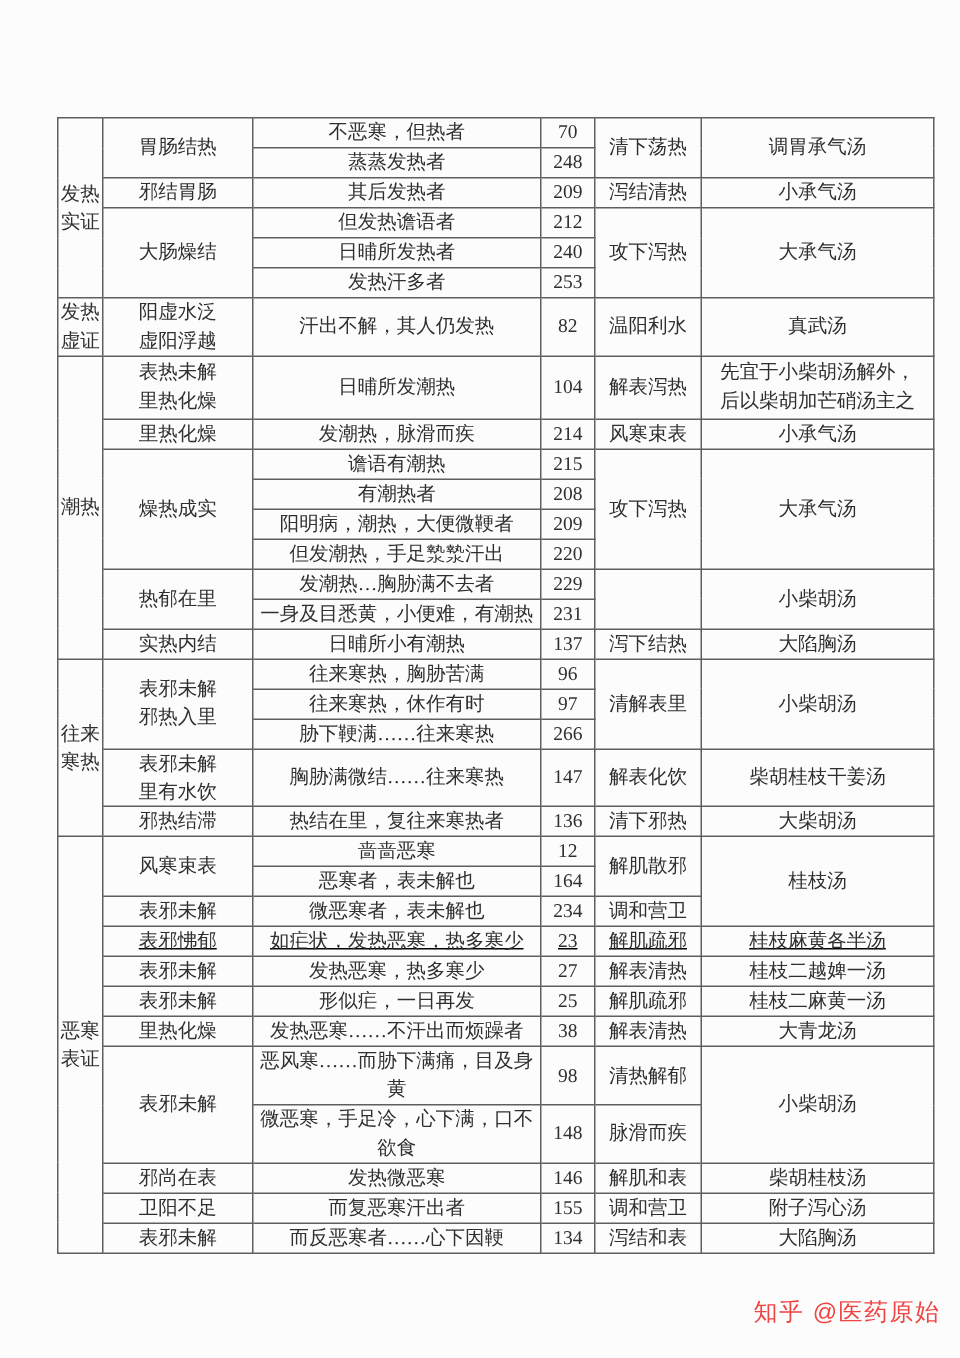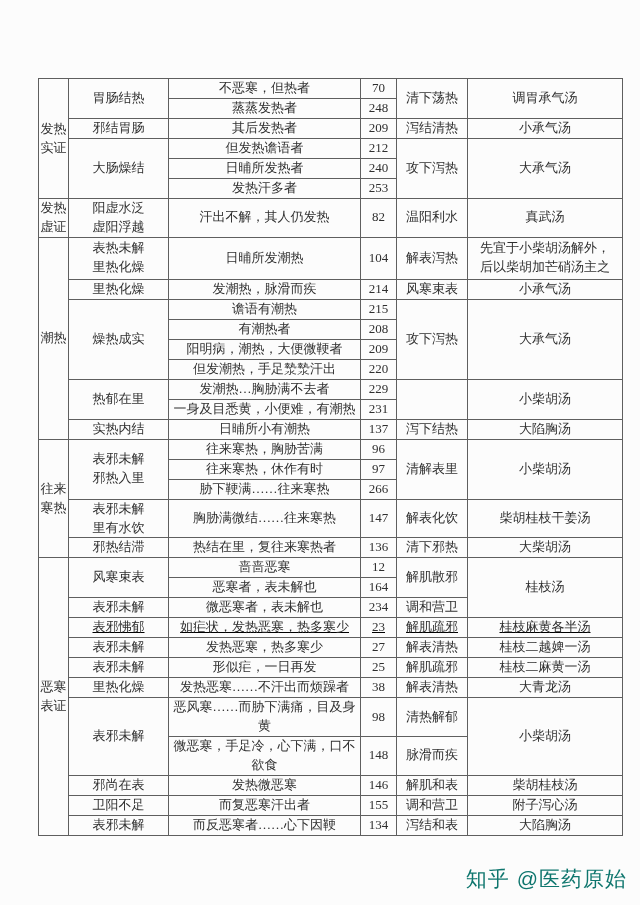--- a/index.html
+++ b/index.html
@@ -35,22 +35,22 @@
   td.col-category   { line-height: 1.7; font-size: 13px; }
   td.col-symptom    { white-space: nowrap; font-size: 12.5px; }
   td.col-number     { font-family: "Liberation Serif", "DejaVu Serif", serif; }
   td.col-formula    { font-size: 12.5px; }
   td.col-method     { font-size: 12.5px; }
   td.col-subcategory{ font-size: 12.5px; }
   .watermark {
     position: absolute;
     right: 13px; top: 865px;
     font-family: "Liberation Sans", "DejaVu Sans", sans-serif;
-    font-size: 21px;
-    color: #0f766e;
+    font-size: 16px;
+    color: #ef4444;
     letter-spacing: 1px;
   }
 </style>
 </head>
 <body>
 
 <div class="page">
   <table class="tcm-table">
     <colgroup>
       <col style="width:30px">

